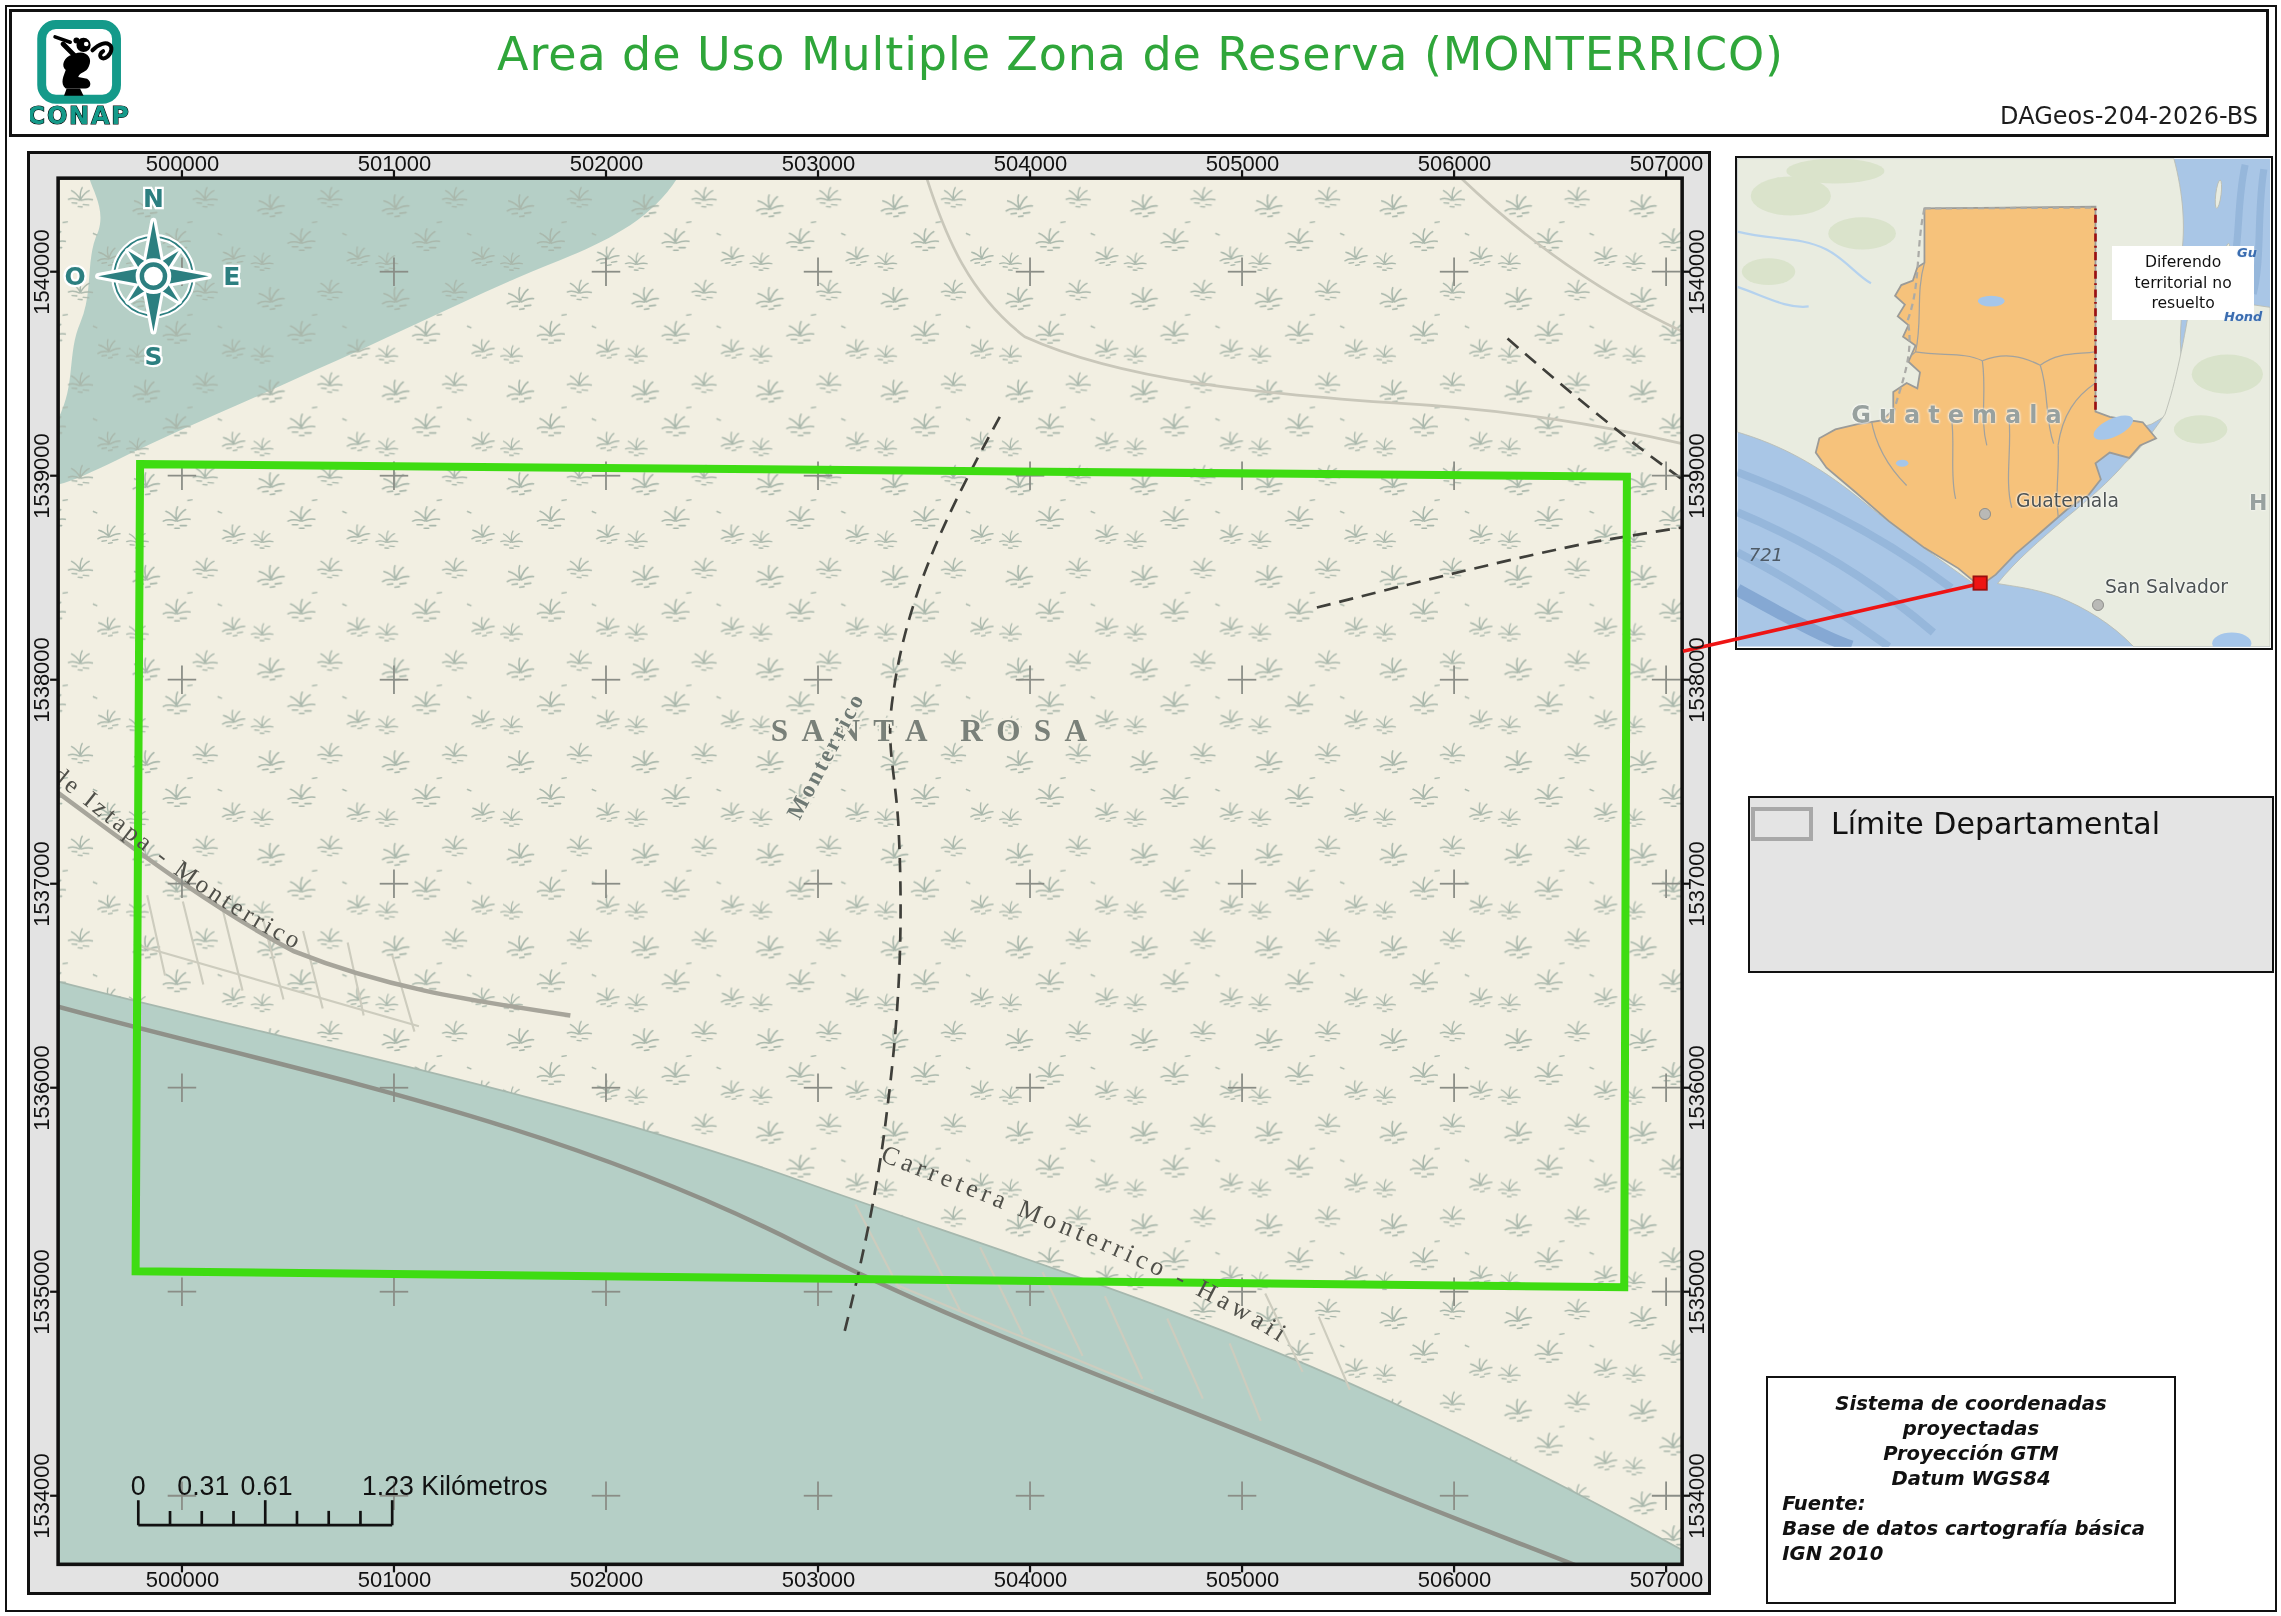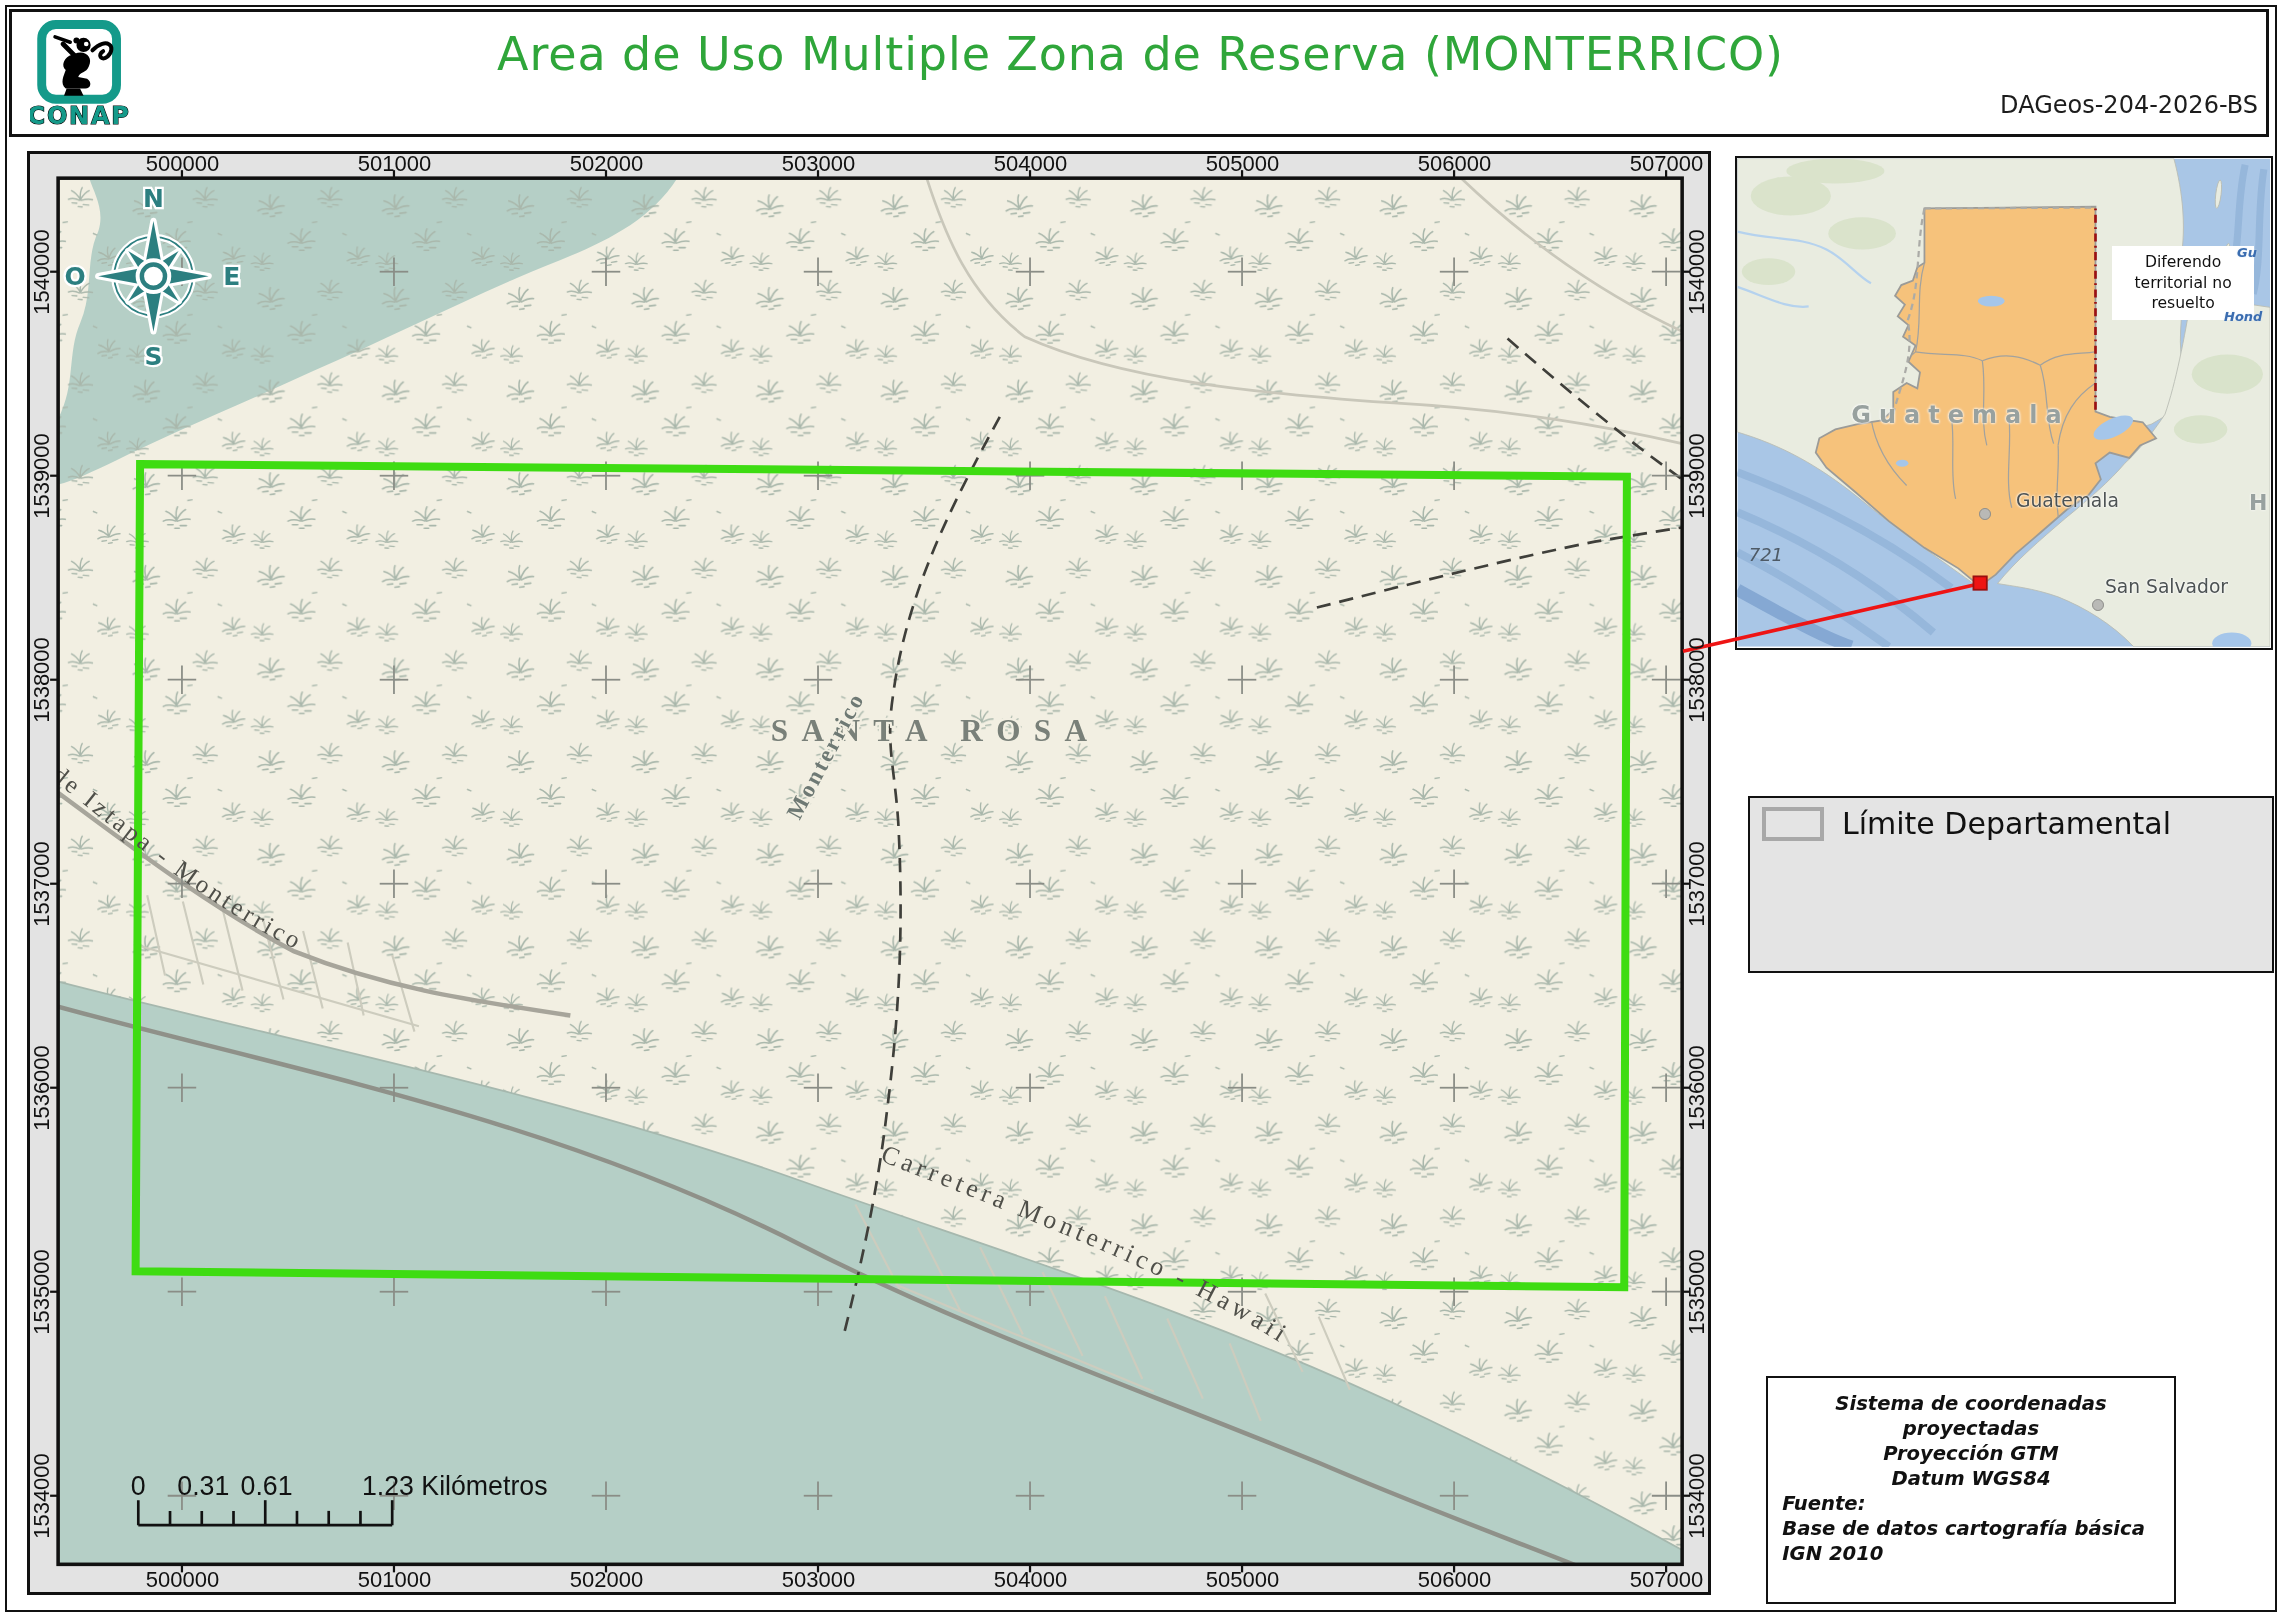--- a/index.html
+++ b/index.html
@@ -4,31 +4,31 @@
 <style>
   html,body{margin:0;padding:0;background:#ffffff;}
   .page{position:relative;width:2281px;height:1616px;background:#fff;overflow:hidden;
         font-family:"DejaVu Sans",sans-serif;}
   .page-border{position:absolute;left:4.5px;top:4.5px;right:4.5px;bottom:4.5px;border:2.7px solid #111;}
   
   .header-box{position:absolute;left:9px;top:9px;width:2260px;height:128px;border:3.6px solid #111;
               box-sizing:border-box;background:#fff;}
   .map-title{position:absolute;left:0;top:27px;width:2281px;text-align:center;
              font-size:46px;letter-spacing:0.9px;color:#2fa63a;font-family:"DejaVu Sans",sans-serif;}
-  .doc-id{position:absolute;right:23px;top:91px;font-size:24px;color:#1c1c1c;}
+  .doc-id{position:absolute;right:23px;top:102px;font-size:24px;color:#1c1c1c;}
   .logo-wrap{position:absolute;left:30px;top:19.6px;}
   
   .map-frame{position:absolute;left:27px;top:151px;width:1684px;height:1444px;border:3.6px solid #111;
              box-sizing:border-box;background:#e3e3e3;}
   .inset-frame{position:absolute;left:1735px;top:156px;width:538px;height:494px;border:2.7px solid #111;
                box-sizing:border-box;background:transparent;}
   .legend-box{position:absolute;left:1748px;top:796px;width:526px;height:177px;background:#e4e4e4;
               border:2.7px solid #111;box-sizing:border-box;}
   .legend-title{font-size:32px;color:#111;margin:12.5px 0 7.1px 18px;}
-  .legend-row{display:flex;align-items:center;gap:18px;margin:8px 0 0 12px;}
+  .legend-row{display:flex;align-items:center;gap:18px;margin:8px 0 0 1px;}
   .swatch{width:62px;height:34px;box-sizing:border-box;background:transparent;flex:0 0 auto;}
   .swatch-gray{border:4.5px solid #a8a8a8;}
   .swatch-green{border:7.1px solid #3edc12;}
   .legend-label{font-size:30px;color:#111;}
   .credit-box{position:absolute;left:1766px;top:1376px;width:410px;height:228px;background:#fff;
               border:2.7px solid #111;box-sizing:border-box;padding:12.5px 14.3px;
               font-family:"DejaVu Sans",sans-serif;font-style:italic;font-weight:bold;
               font-size:19.6px;color:#111;line-height:1.28;}
   .credit-center{text-align:center;}
   .credit-justify{text-align:justify;}

